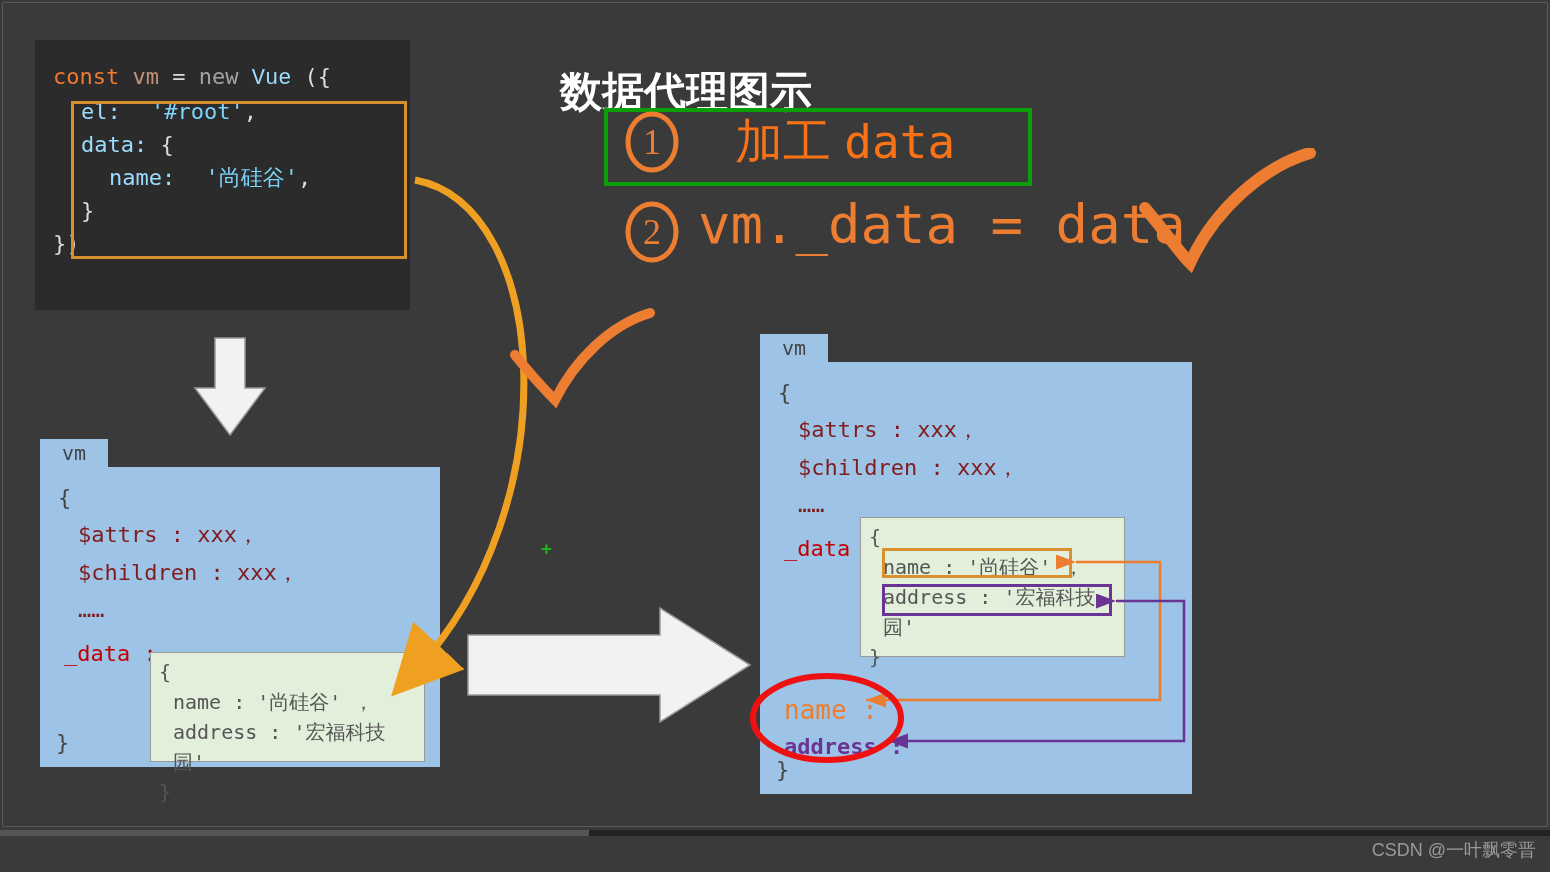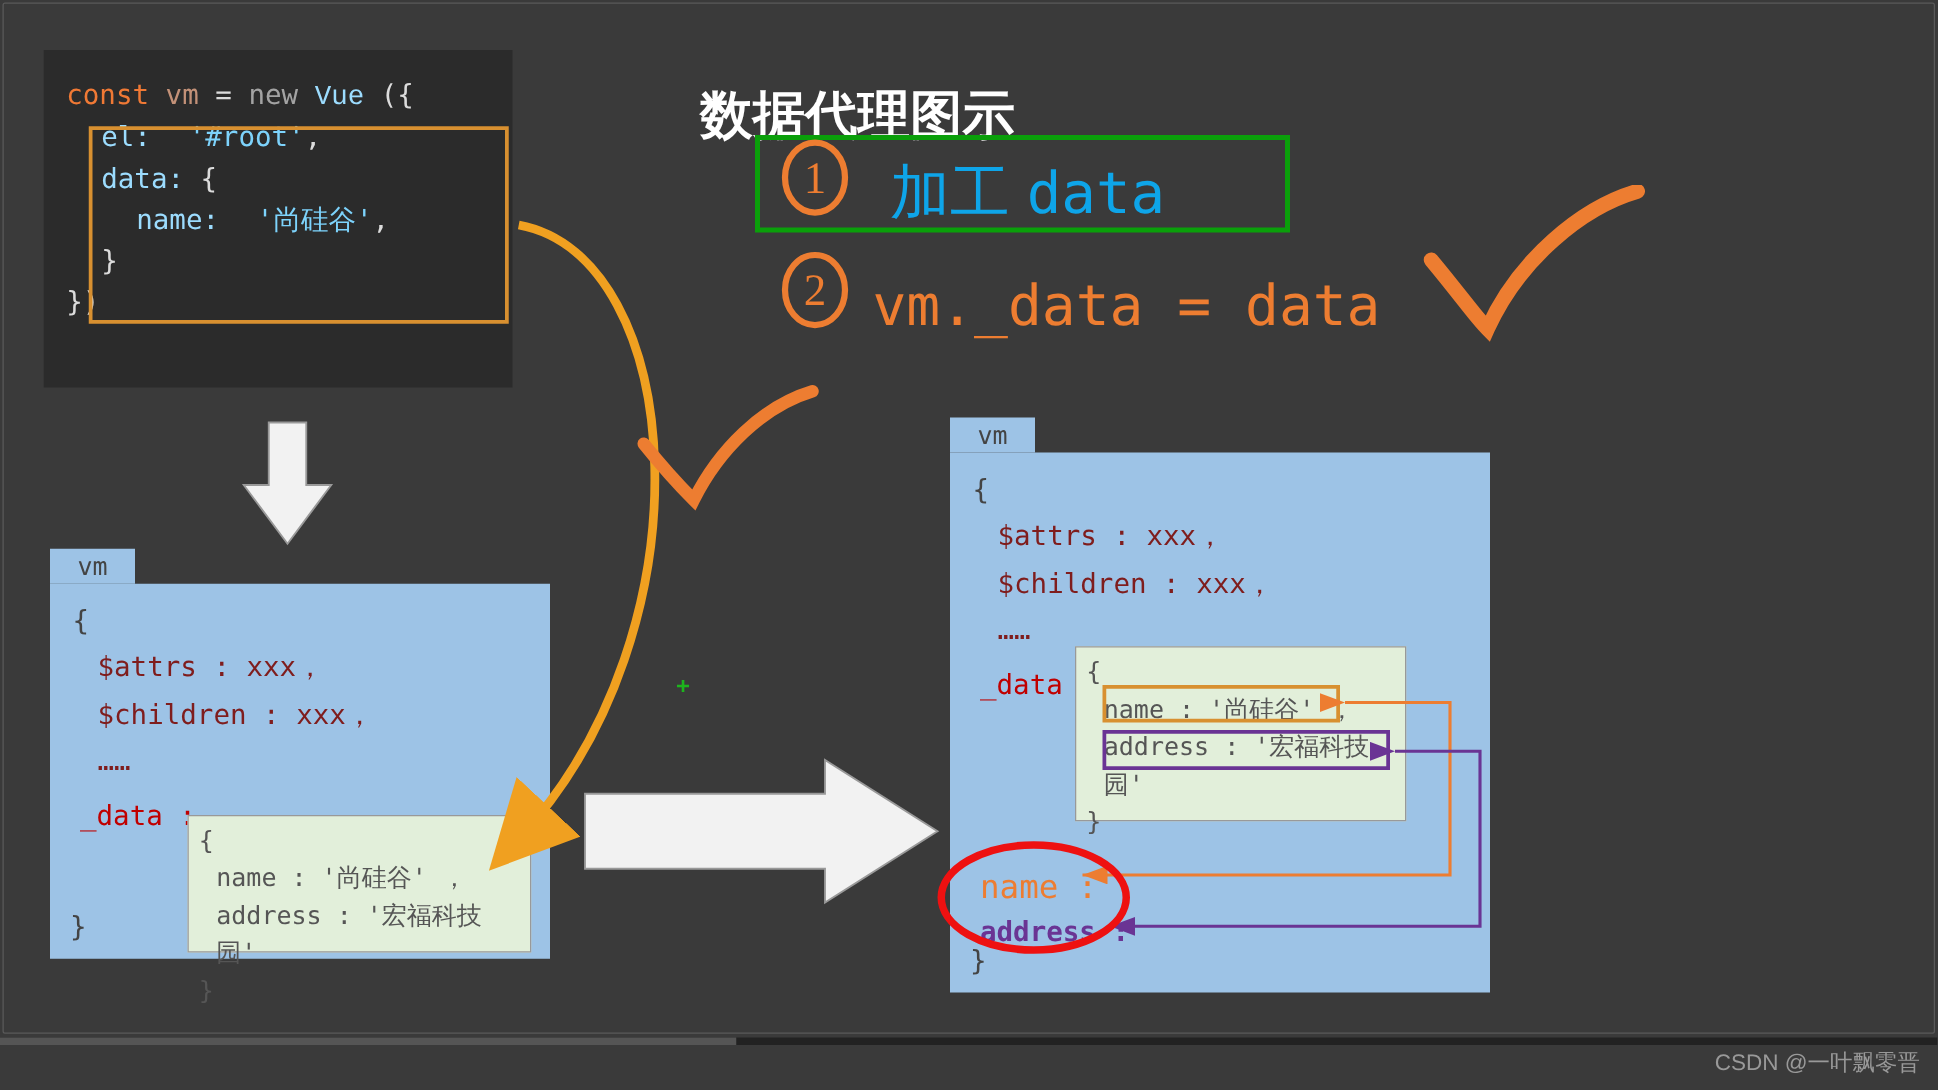--- a/index.html
+++ b/index.html
@@ -32,24 +32,24 @@
   position: absolute; top: 101px; left: 71px; width: 336px; height: 158px;
   border: 3px solid #d89030;
 }
 
 
 .title { position: absolute; top: 64px; left: 560px; color: #fff; font-size: 42px; font-weight: bold; font-family: "Microsoft YaHei", sans-serif; }
 
 
 .step1-box { position: absolute; top: 108px; left: 604px; width: 428px; height: 78px; border: 4px solid #0a9f0a; }
 .step1-num { position: absolute; top: 110px; left: 622px; }
-.step1-txt { position: absolute; top: 110px; left: 712px; font-size: 48px; color: #0ea5e9; font-family: "Microsoft YaHei", sans-serif; margin-top: 12px; }
+.step1-txt { position: absolute; top: 110px; left: 735px; font-size: 48px; color: #f97316; font-family: "Microsoft YaHei", sans-serif; }
 .step1-txt .latin { font-family: Consolas, monospace; font-size: 46px; }
 .step2-num { position: absolute; top: 200px; left: 622px; }
-.step2-txt { position: absolute; top: 218px; left: 698px; font-size: 45px; color: #ed7d31; font-family: Consolas, monospace; }
+.step2-txt { position: absolute; top: 193px; left: 698px; font-size: 54px; color: #ed7d31; font-family: Consolas, monospace; }
 
 
 .vmbox {
   position: absolute; background: #9dc3e6; color: #444;
   font-family: Consolas, monospace;
 }
 .vmbox .tab { position: absolute; top: -28px; left: 0; height: 28px; width: 68px; background: #9dc3e6; display: flex; align-items: center; justify-content: center; font-size: 20px; }
 .vmbox .body { padding: 12px 18px; font-size: 22px; line-height: 1.7; }
 .vmbox .gray { color: #7f1d1d; }
 .vmbox .datakey { color: #c00000; }

